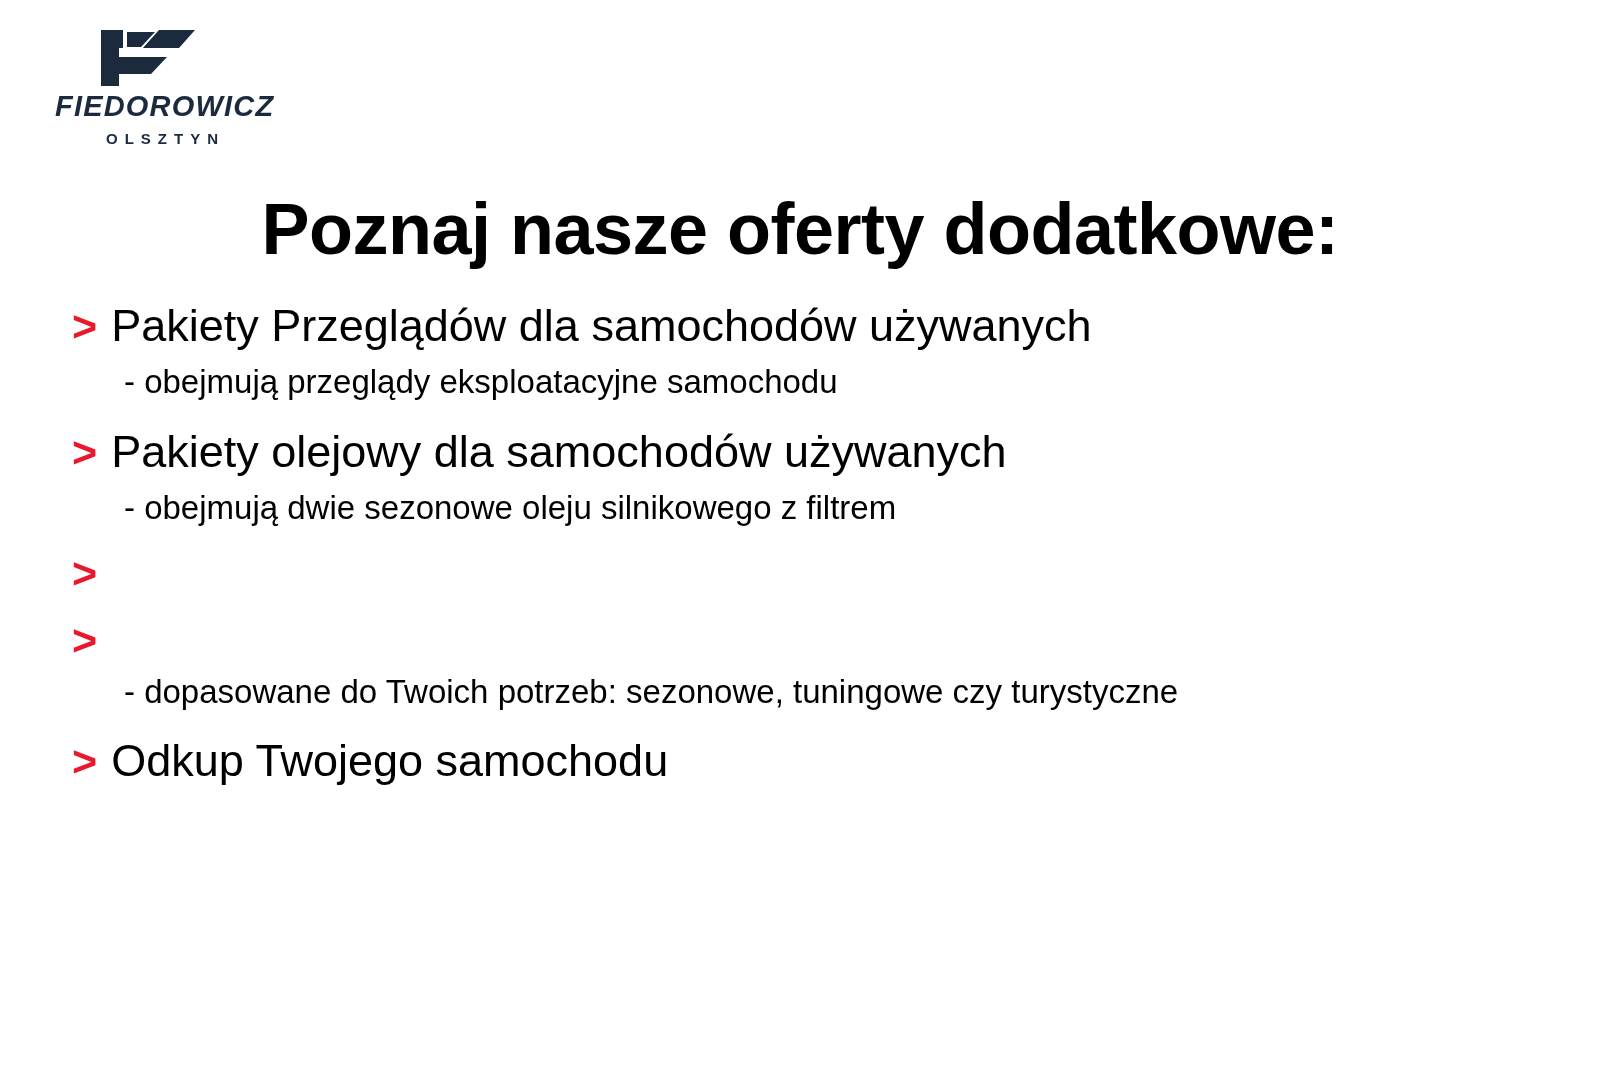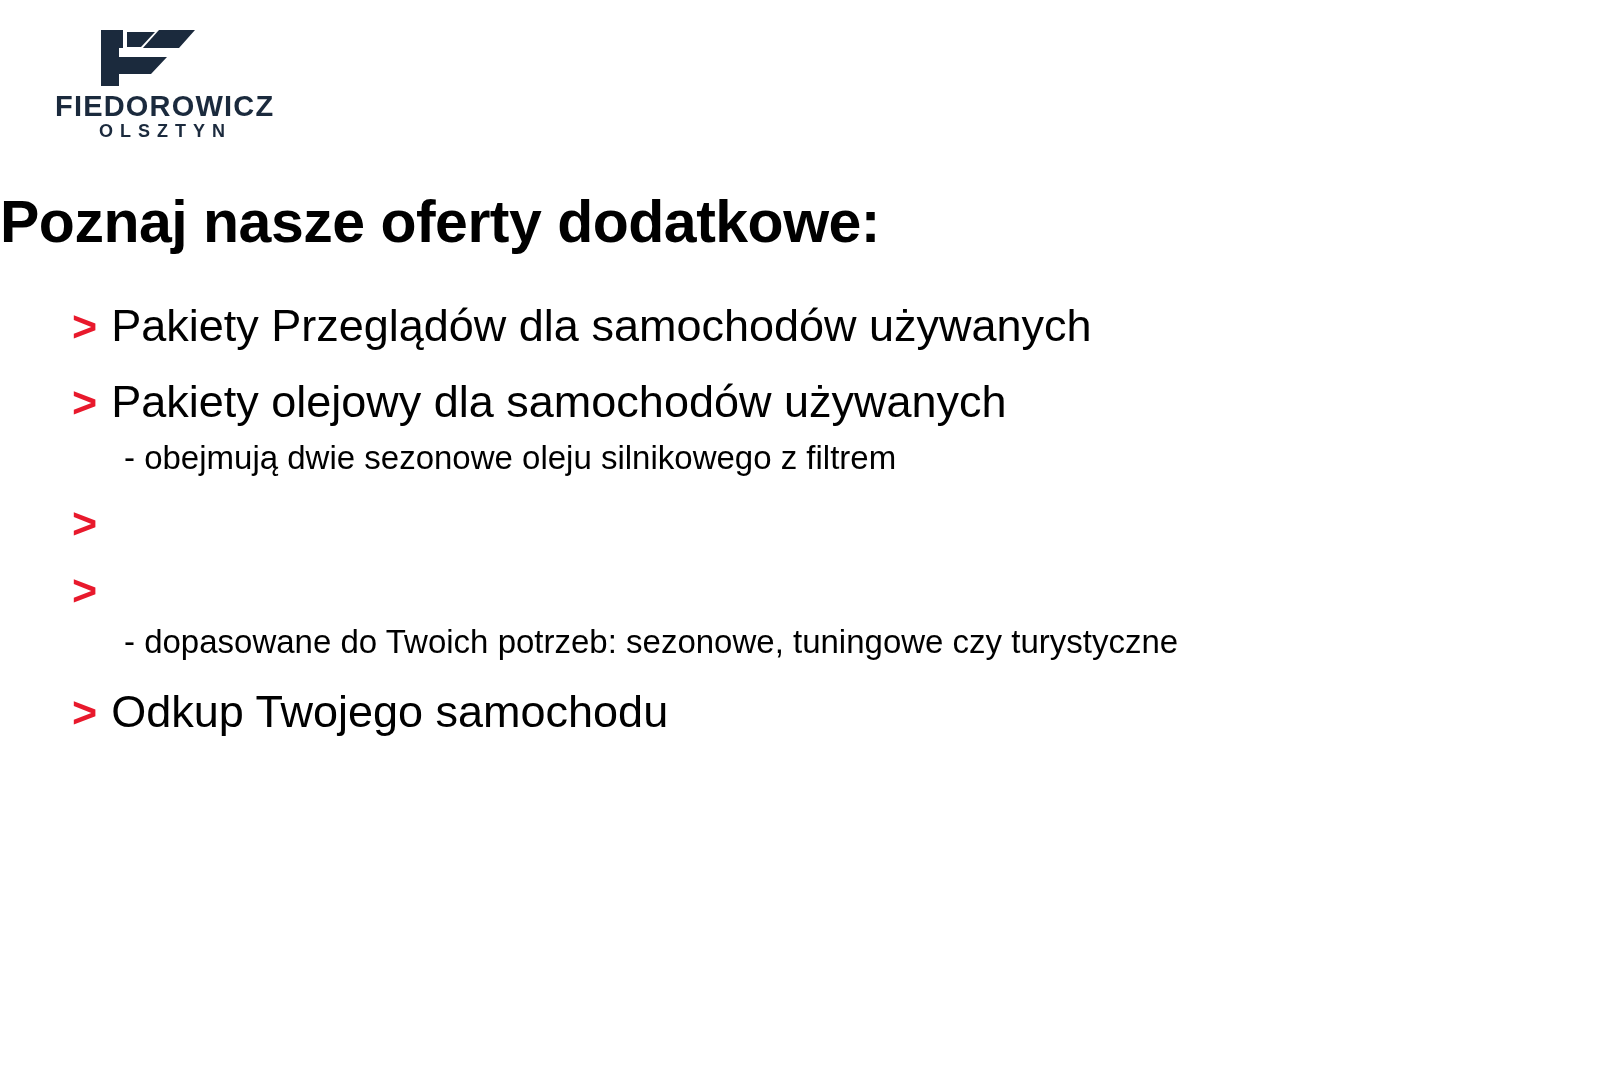--- a/index.html
+++ b/index.html
@@ -33,38 +33,41 @@
   .logo-mark svg { display: block; }
 
   .logo-wordmark {
     font-family: "Liberation Sans", sans-serif;
     font-weight: bold;
     font-size: 29px;
     letter-spacing: 1.2px;
     color: #1b2a3d;
     text-align: center;
     line-height: 1;
+    font-style: italic;
   }
   .logo-sub {
     font-family: "Liberation Sans", sans-serif;
     font-weight: bold;
-    font-size: 18px;
+    font-size: 15px;
     letter-spacing: 7px;
     color: #1b2a3d;
     text-align: center;
+    margin-top: 9px;
     padding-left: 6px;
   }
 
   
   .slide-title {
     position: absolute;
     top: 188px;
     left: 0;
     width: 100%;
-    font-size: 59px;
+    text-align: center;
+    font-size: 72px;
     font-weight: bold;
     letter-spacing: -0.5px;
     color: #000000;
   }
 
   
   .offer-list {
     position: absolute;
     top: 300px;
     left: 72px;
@@ -114,20 +117,21 @@
 
 <div class="slide-title">Poznaj nasze oferty dodatkowe:</div>
 
 <div class="offer-list">
 
   <div class="offer-item">
     <div class="offer-head">
       <span class="offer-marker">&gt;</span>
       <span class="offer-heading">Pakiety Przeglądów dla samochodów używanych</span>
     </div>
+    <div class="offer-desc">- obejmują przeglądy eksploatacyjne samochodu</div>
   </div>
 
   <div class="offer-item">
     <div class="offer-head">
       <span class="offer-marker">&gt;</span>
       <span class="offer-heading">Pakiety olejowy dla samochodów używanych</span>
     </div>
     <div class="offer-desc">- obejmują dwie sezonowe oleju silnikowego z filtrem</div>
   </div>
 

